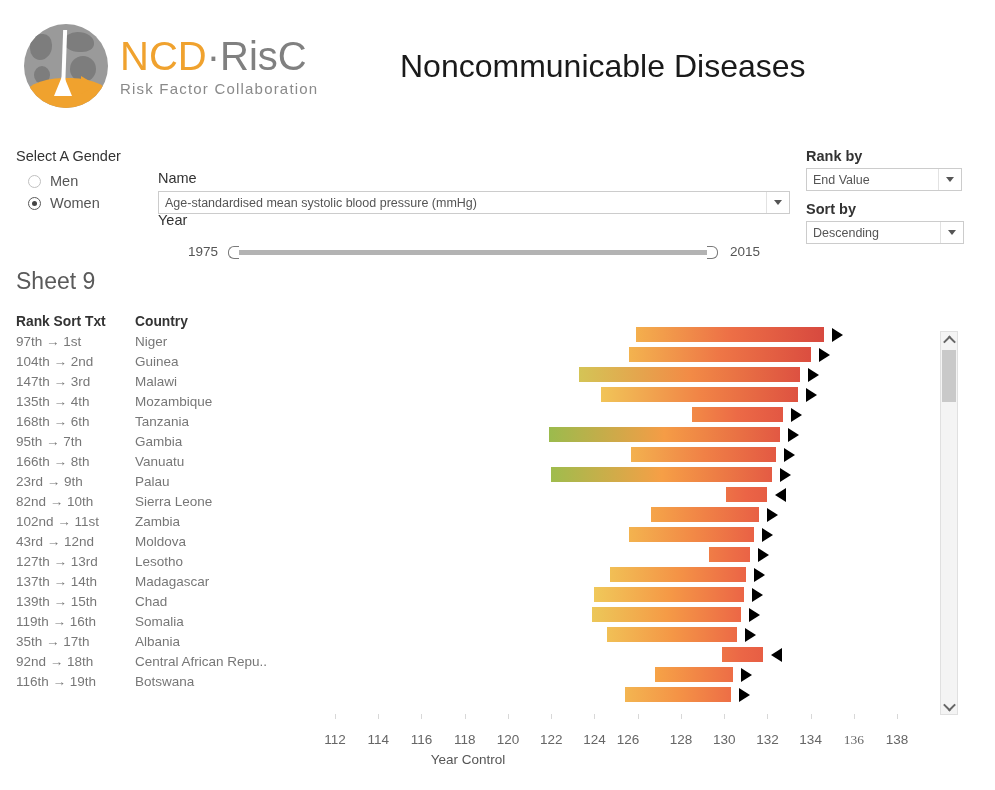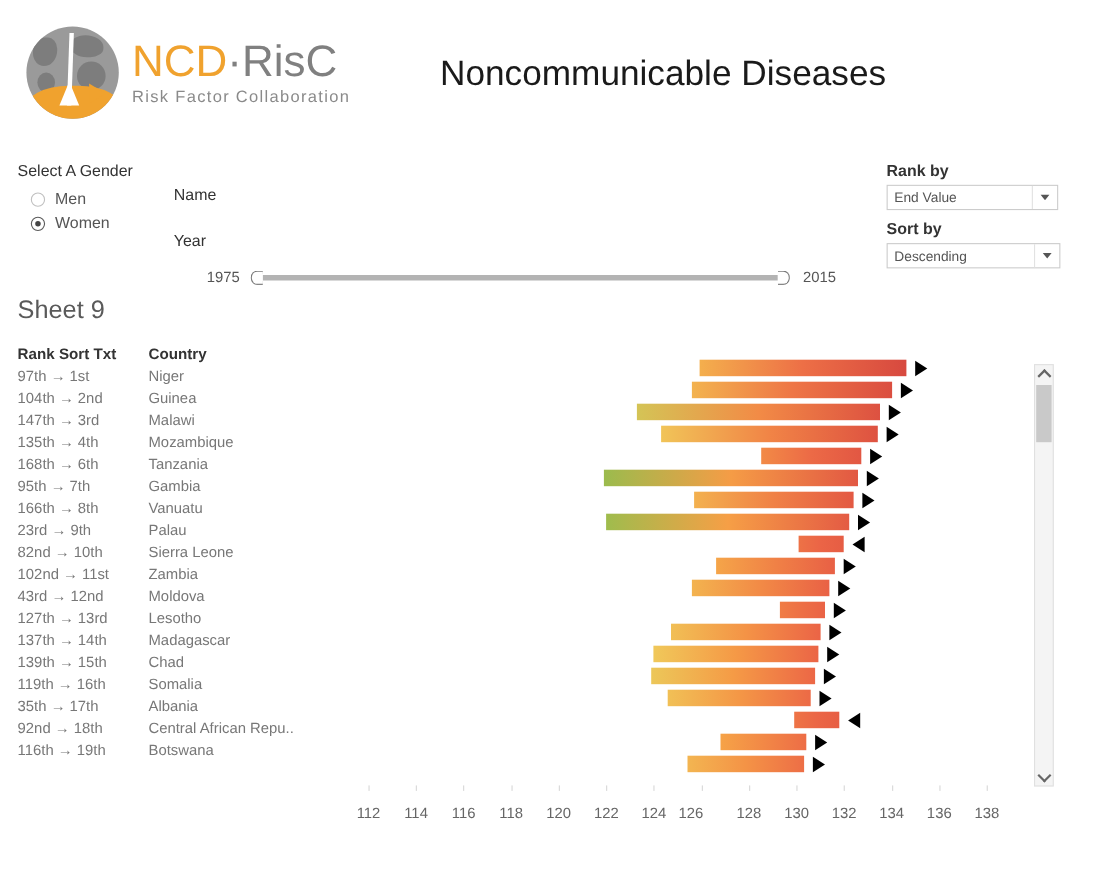--- a/index.html
+++ b/index.html
@@ -145,20 +145,26 @@
       <span class="radio-lbl">Men</span>
     </div>
     <div class="radio-row">
       <span class="radio on"></span>
       <span class="radio-lbl">Women</span>
     </div>
   </div>
 
   <div class="ctl-name">
     <div class="fld-label">Name</div>
+    <div class="select-box">
+      <div class="select-val">Age-standardised mean systolic blood pressure (mmHg)</div>
+      <div class="caret">
+          <i></i>
+        </div>
+    </div>
   </div>
 
   <div class="ctl-year">
     <div class="fld-label">Year</div>
     <div class="slider-row">
       <div class="yr-min">1975</div>
       <div class="track-wrap">
         <div class="track"></div>
         <div class="handle lo"></div>
         <div class="handle hi"></div>
@@ -326,24 +332,25 @@
       <div class="tick-lbl" style="left: 601px; margin-left: 27px;">126</div>
       <div class="tick" style="left: 680.92px;"></div>
       <div class="tick-lbl" style="left: 680.92px;">128</div>
       <div class="tick" style="left: 724.16px;"></div>
       <div class="tick-lbl" style="left: 724.16px;">130</div>
       <div class="tick" style="left: 767.4px;"></div>
       <div class="tick-lbl" style="left: 767.4px;">132</div>
       <div class="tick" style="left: 810.64px;"></div>
       <div class="tick-lbl" style="left: 810.64px;">134</div>
       <div class="tick" style="left: 853.88px;"></div>
-      <div class="tick-lbl" style="left: 853.88px;">136</div>
+      <div class="tick-lbl" style="left: 853.88px; font-family: Liberation Serif, serif;">136</div>
       <div class="tick" style="left: 897.12px;"></div>
       <div class="tick-lbl" style="left: 897.12px;">138</div>
     </div>
+  <div class="axis-title">Year Control</div>
 
   <div class="scroll">
     <div class="sb-btn sb-up">
         <span class="chev up"></span>
       </div>
     <div class="sb-thumb"></div>
     <div class="sb-btn sb-dn">
         <span class="chev dn"></span>
       </div>
   </div>

